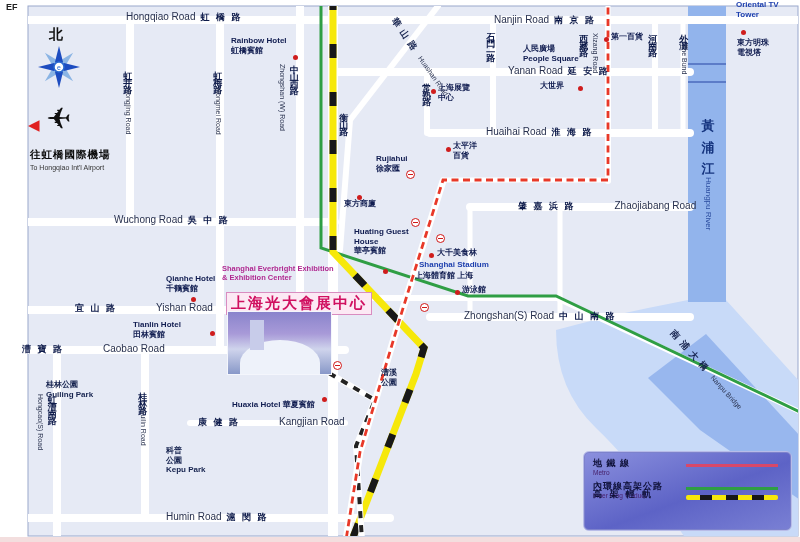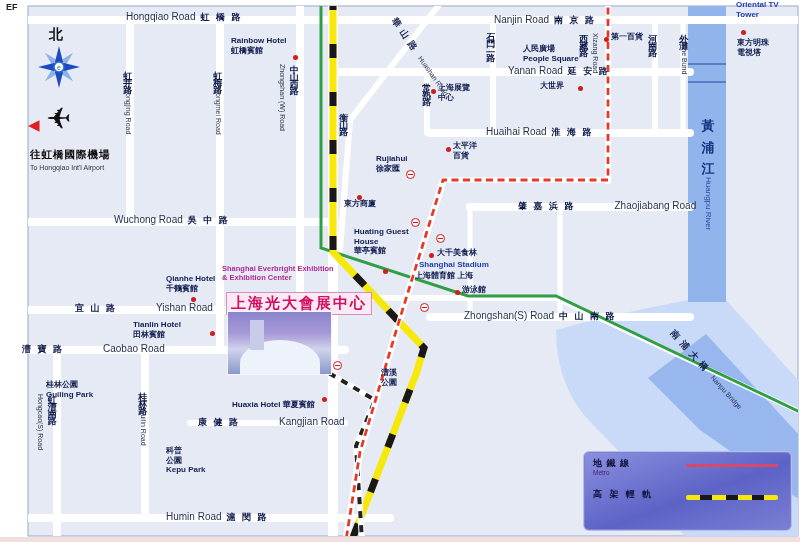--- a/index.html
+++ b/index.html
@@ -161,20 +161,25 @@
   </div>
   <div id="conv-banner">上海光大會展中心</div>
   <div id="conv-photo"></div>
 
   <div id="legend">
       <div class="leg-row" style="top: 5px;">
         <div class="leg-cn">地  鐵  線</div>
         <div class="leg-en">Metro</div>
         <div class="leg-line metro"></div>
       </div>
+      <div class="leg-row" style="top: 28px;">
+        <div class="leg-cn">內環線高架公路</div>
+        <div class="leg-en">Inner Ring Viaduct</div>
+        <div class="leg-line ring"></div>
+      </div>
       <div class="leg-row" style="top: 36px; font-family: Liberation Mono, monospace;">
         <div class="leg-cn">高 架 輕 軌</div>
         <div class="leg-line rail"></div>
       </div>
     </div>
 
   <div id="labels">
       <div class="lbl rh" style="left: 92px; top: 11px;">
         <span class="en">Hongqiao Road</span>
         <span class="cn">虹 橋 路</span>

